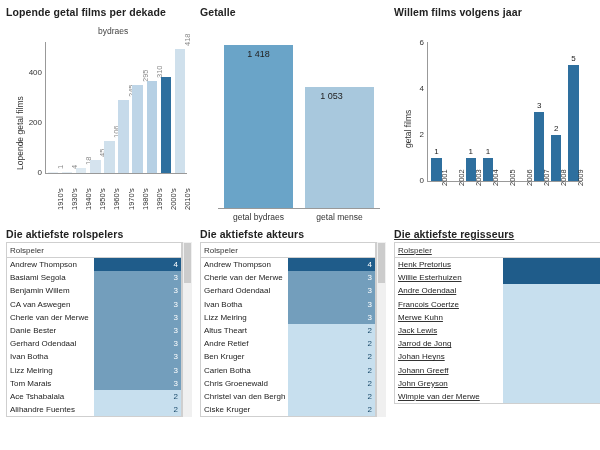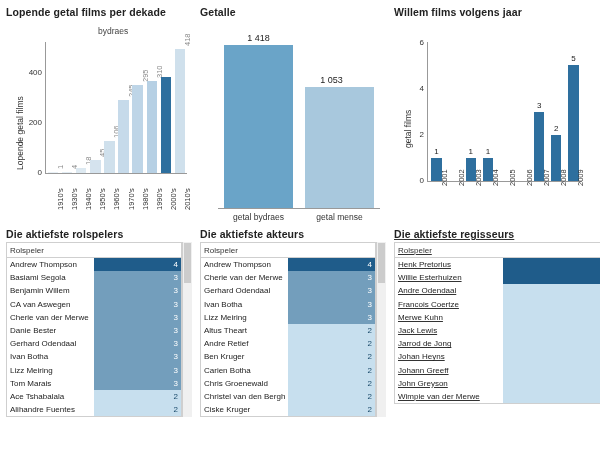--- a/index.html
+++ b/index.html
@@ -80,20 +80,21 @@
     transform-origin: left top;
     white-space: nowrap;
   }
   
   #panel-totals { left: 200px; top: 6px; width: 186px; height: 215px; }
   .tot-bar-label {
     position: absolute;
     font-size: 9px;
     color: #222;
     text-align: center;
+    margin-top: 16px;
   }
   .tot-x-label {
     position: absolute;
     font-size: 8.5px;
     color: #333;
     text-align: center;
   }
   
   #panel-year { left: 394px; top: 6px; width: 200px; height: 215px; }
   .yr-value {

